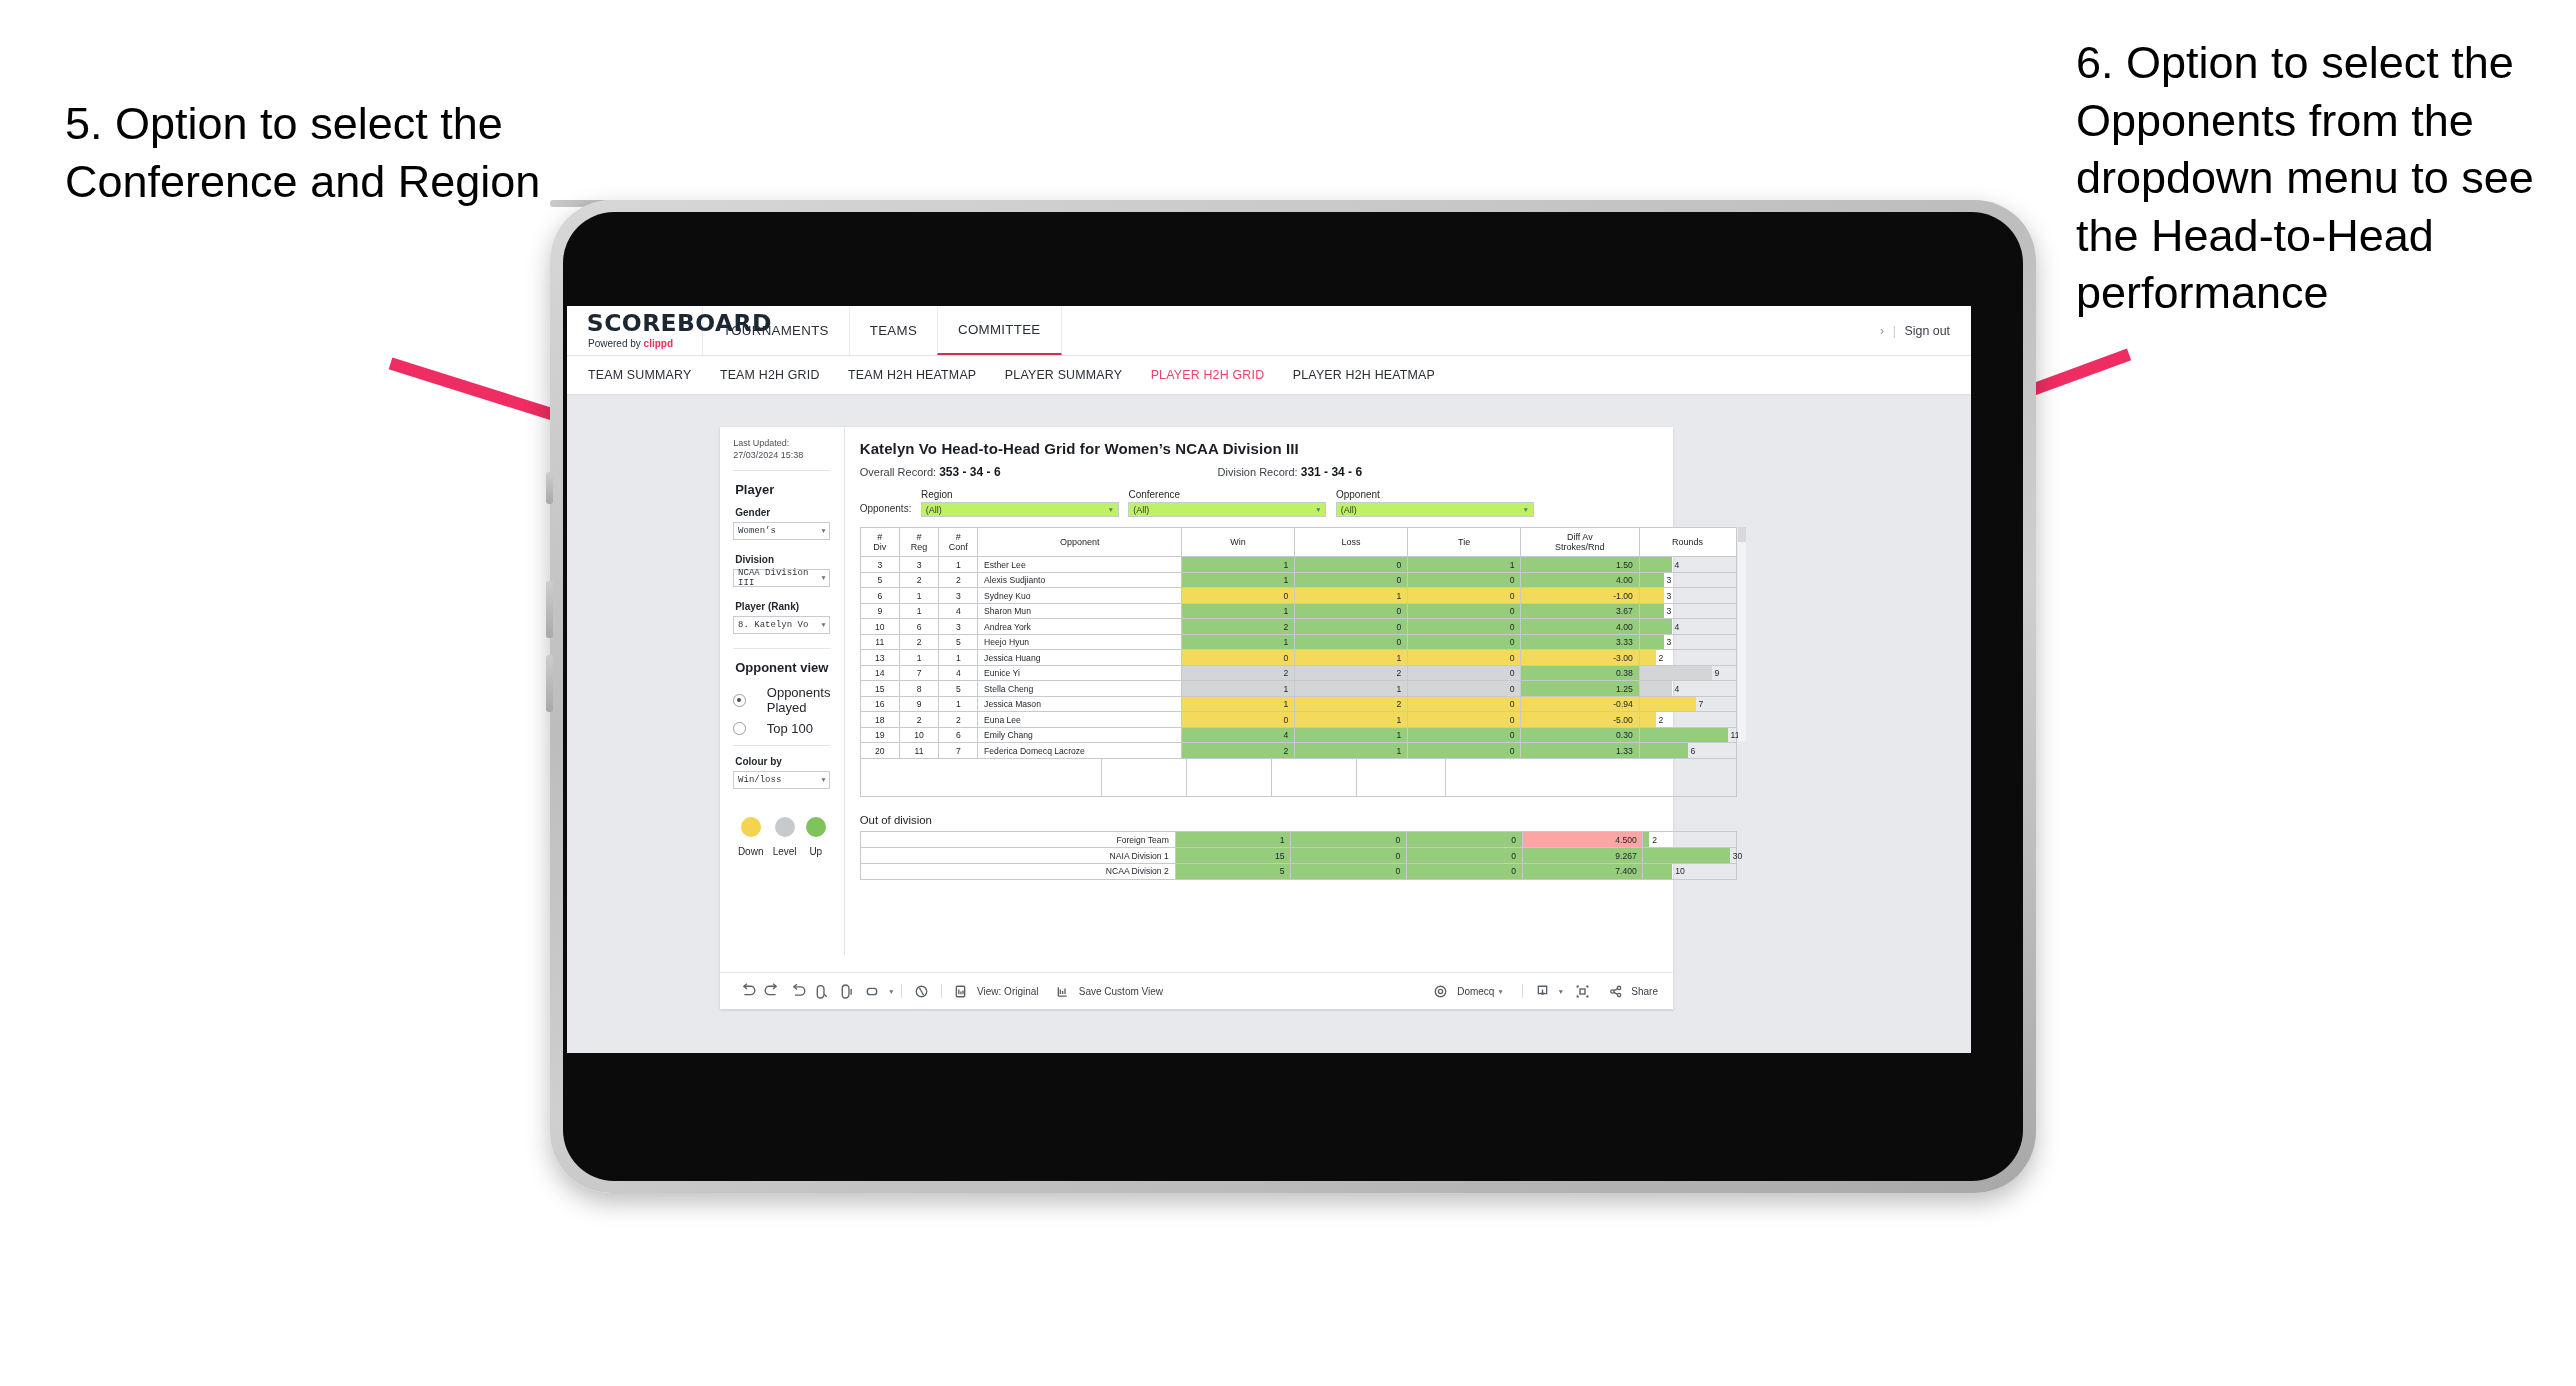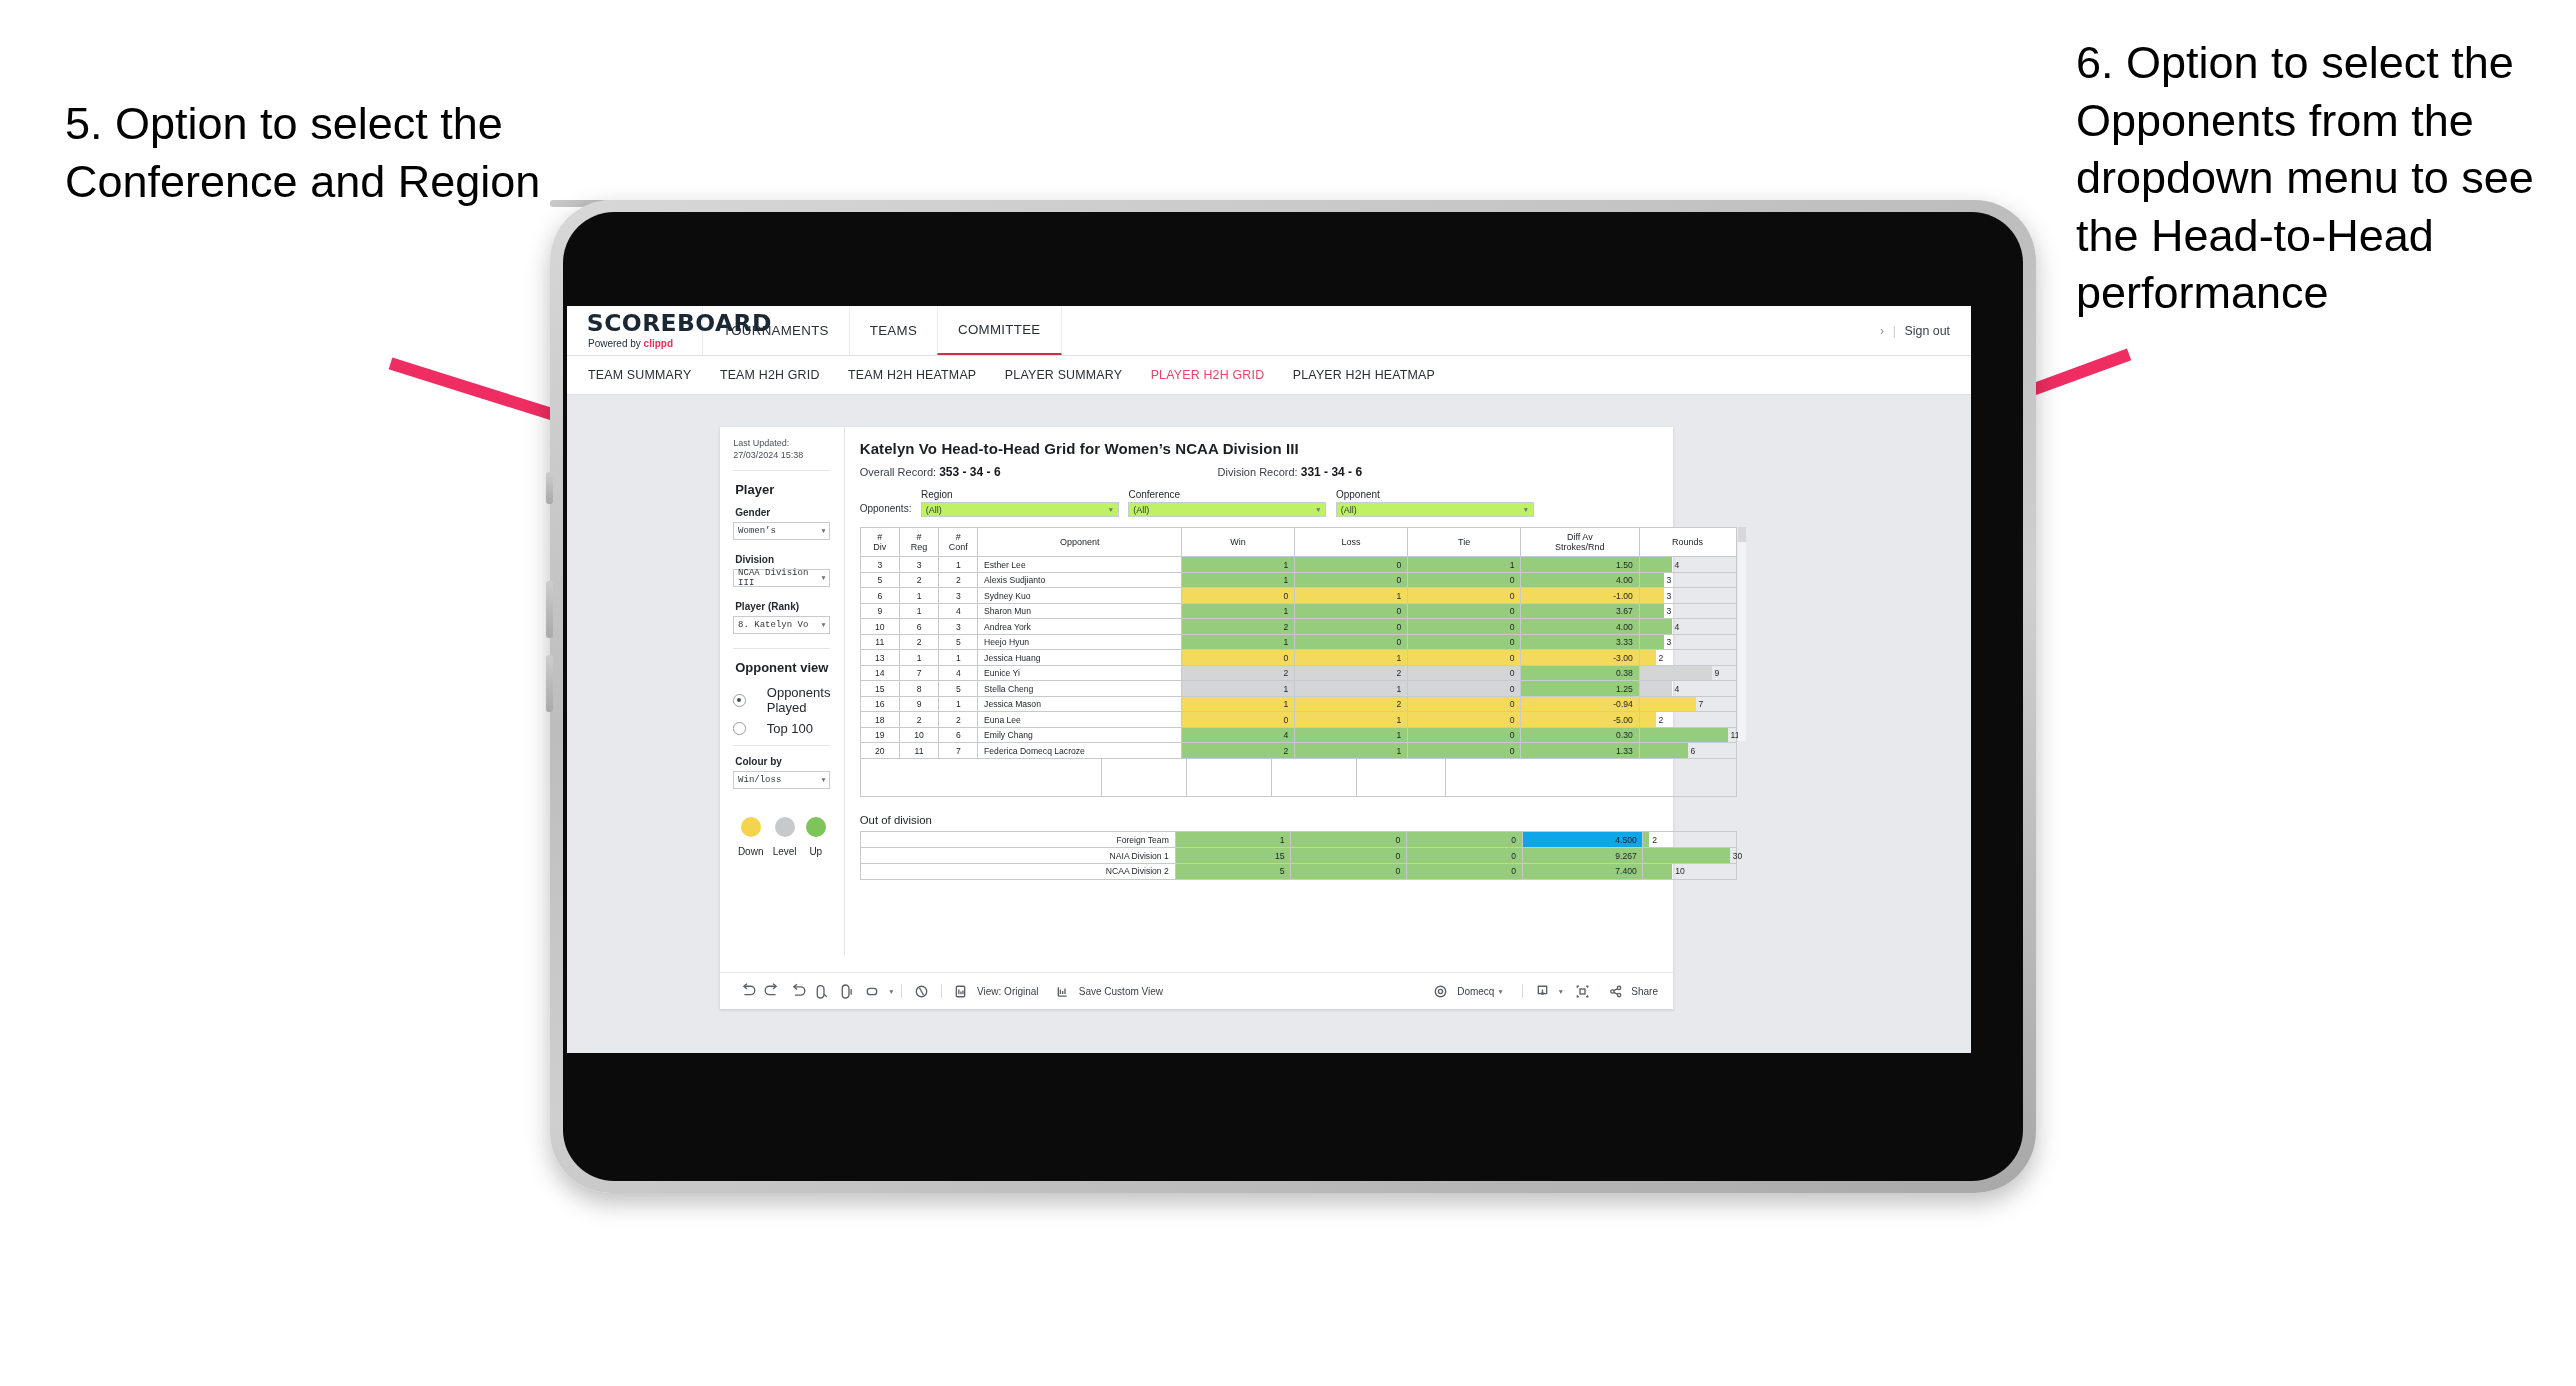--- a/index.html
+++ b/index.html
@@ -547,21 +547,21 @@
         </div>
 
         <div id="ood-title">Out of division</div>
         <table class="ood">
           <tbody id="ood-body">
               <tr>
                 <td class="ood-name">Foreign Team</td>
                 <td class="c-num" style="background:#96cd7c">1</td>
                 <td class="c-num" style="background:#96cd7c">0</td>
                 <td class="c-num" style="background:#96cd7c">0</td>
-                <td class="c-diff" style="background:#0ea5e9">4.500</td>
+                <td class="c-diff" style="background:#fca5a5">4.500</td>
                 <td class="c-rounds">
                   <div class="bar-cell">
                     <div class="bar" style="width:6.25%;background:#96cd7c;"></div>
                     <div class="bar-val" style="left:6.25%;">2</div>
                   </div>
                 </td>
               </tr>
               <tr>
                 <td class="ood-name">NAIA Division 1</td>
                 <td class="c-num" style="background:#96cd7c">15</td>

